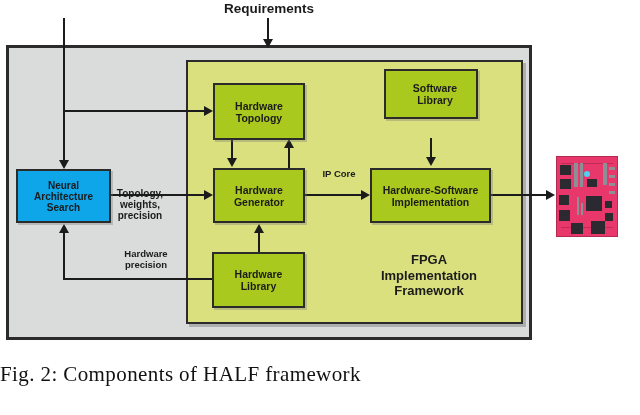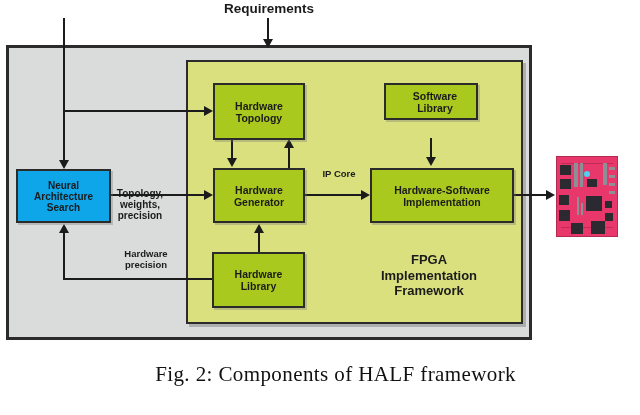--- a/index.html
+++ b/index.html
@@ -33,23 +33,23 @@
   .comp{
     border:2px solid #2b2b2b;
     font-weight:bold;font-size:10.5px;color:#1b1b1b;
     box-shadow:2px 2px 0 rgba(120,120,120,.35);
   }
   .comp.green{background:#a9c91e;}
   .comp.blue{background:#0ea5e9;}
 
   #nas-box{left:16px;top:169px;width:95px;height:54px;font-size:10px;}
   #hw-profiler-box{left:213px;top:83px;width:92px;height:57px;}
-  #sw-library-box{left:384px;top:83px;width:94px;height:37px;padding-left:8px;}
+  #sw-library-box{left:384px;top:69px;width:94px;height:50px;padding-left:8px;}
   #hw-generator-box{left:213px;top:168px;width:92px;height:55px;}
-  #hwsw-impl-box{left:370px;top:168px;width:144px;height:55px;}
+  #hwsw-impl-box{left:370px;top:168px;width:121px;height:55px;}
   #hw-library-box{left:212px;top:252px;width:93px;height:56px;}
 
   
   #dataset-label{left:20px;top:1px;width:88px;font-size:13.5px;}
   #requirements-label{left:206px;top:1px;width:126px;font-size:13.5px;}
   #topology-label{left:104px;top:152px;width:72px;font-size:10px;margin-top:36px;}
   #hw-awareness-label{left:106px;top:249px;width:80px;font-size:9.5px;}
   #ipcore-label{left:312px;top:169px;width:54px;font-size:9.5px;}
   #fpga-title-label{left:354px;top:252px;width:150px;font-size:13px;line-height:1.2;}
   #half-title-label{left:14px;top:312px;width:160px;font-size:12.5px;text-align:left;}
@@ -73,21 +73,21 @@
     position:absolute;left:556px;top:156px;width:60px;height:79px;
     background:#e8376a;border:1px solid #b52a52;overflow:hidden;
   }
   #fpga-board .c{position:absolute;background:#2a2a30;}
   #fpga-board .s{position:absolute;background:#8b8f96;}
   #fpga-board .dot{position:absolute;background:#4fd0f0;border-radius:50%;}
   #fpga-board .tr{position:absolute;background:#c02a57;}
 
   
   #figure-caption{
-    position:absolute;left:0;top:362px;width:516px;text-align:right;
+    position:absolute;left:0;top:362px;width:516px;text-align:left;
     font-family:"Liberation Serif", serif;font-size:21px;color:#111;
     letter-spacing:.4px;
   }
 </style>
 </head>
 <body>
 
 <div class="stage">
 
   <div class="box" id="half-framework"></div>

